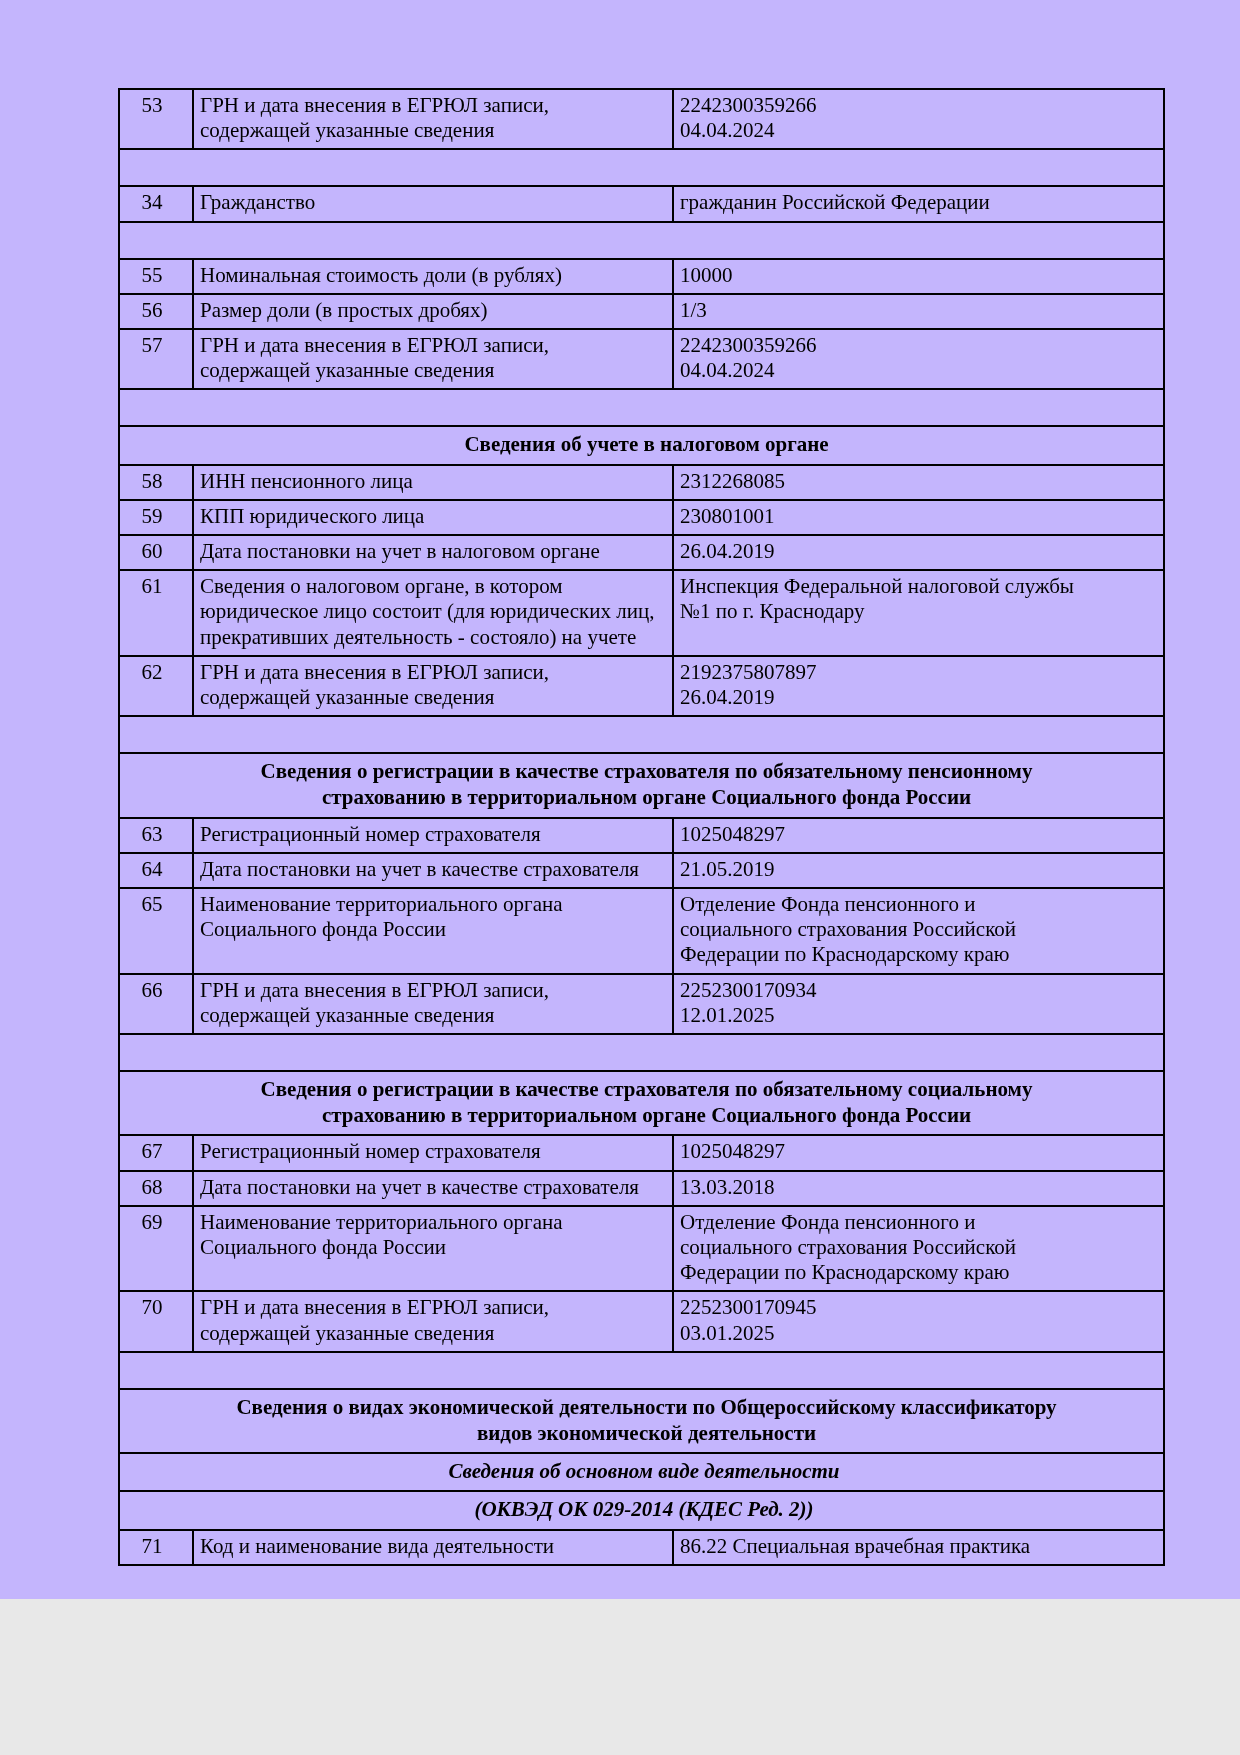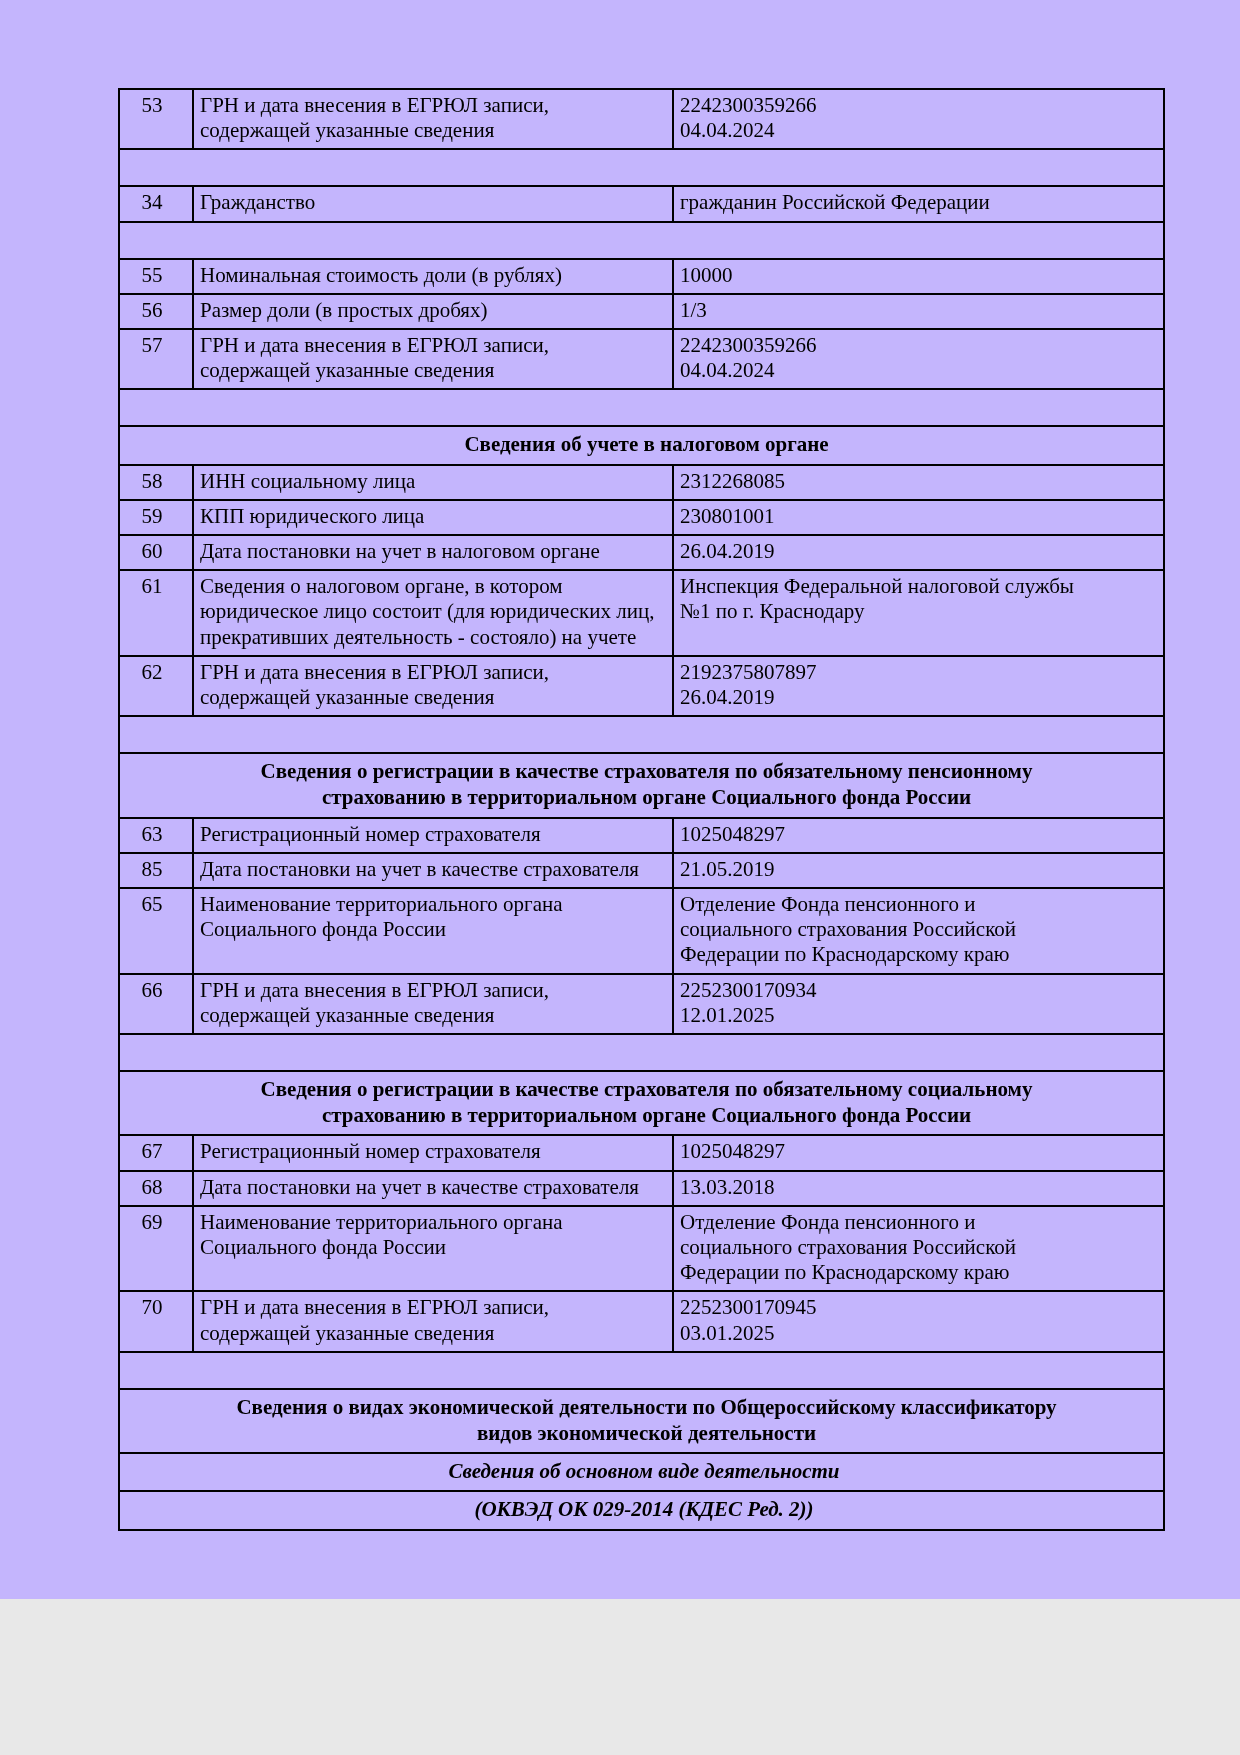--- a/index.html
+++ b/index.html
@@ -143,21 +143,21 @@
       <tr class="spacer">
           <td colspan="3"></td>
         </tr>
 
       <tr class="section">
         <td colspan="3">Сведения об учете в налоговом органе</td>
       </tr>
 
       <tr>
         <td class="cell-num">58</td>
-        <td class="cell-label">ИНН социальному лица</td>
+        <td class="cell-label">ИНН пенсионного лица</td>
         <td class="cell-value">2312268085</td>
       </tr>
 
       <tr>
         <td class="cell-num">59</td>
         <td class="cell-label">КПП юридического лица</td>
         <td class="cell-value">230801001</td>
       </tr>
 
       <tr>
@@ -189,21 +189,21 @@
 страхованию в территориальном органе Социального фонда России</td>
       </tr>
 
       <tr>
         <td class="cell-num">63</td>
         <td class="cell-label">Регистрационный номер страхователя</td>
         <td class="cell-value">1025048297</td>
       </tr>
 
       <tr>
-        <td class="cell-num">85</td>
+        <td class="cell-num">64</td>
         <td class="cell-label">Дата постановки на учет в качестве страхователя</td>
         <td class="cell-value">21.05.2019</td>
       </tr>
 
       <tr>
         <td class="cell-num">65</td>
         <td class="cell-label">Наименование территориального органа Социального фонда России</td>
         <td class="cell-value">Отделение Фонда пенсионного и
 социального страхования Российской
 Федерации по Краснодарскому краю</td>
@@ -262,20 +262,25 @@
       </tr>
 
       <tr class="subsection">
         <td colspan="3">Сведения об основном виде деятельности</td>
       </tr>
 
       <tr class="subsection">
         <td colspan="3">(ОКВЭД ОК 029-2014 (КДЕС Ред. 2))</td>
       </tr>
 
+      <tr>
+        <td class="cell-num">71</td>
+        <td class="cell-label">Код и наименование вида деятельности</td>
+        <td class="cell-value">86.22 Специальная врачебная практика</td>
+      </tr>
 
     </tbody>
   </table>
 
   <div class="footer">
     <div class="footer-left">
       <div class="footer-doc-type">Выписка из ЕГРЮЛ</div>
       <div class="footer-datetime">29.08.2025 15:23</div>
     </div>
     <div class="footer-center">ОГРН 1182375001511</div>

